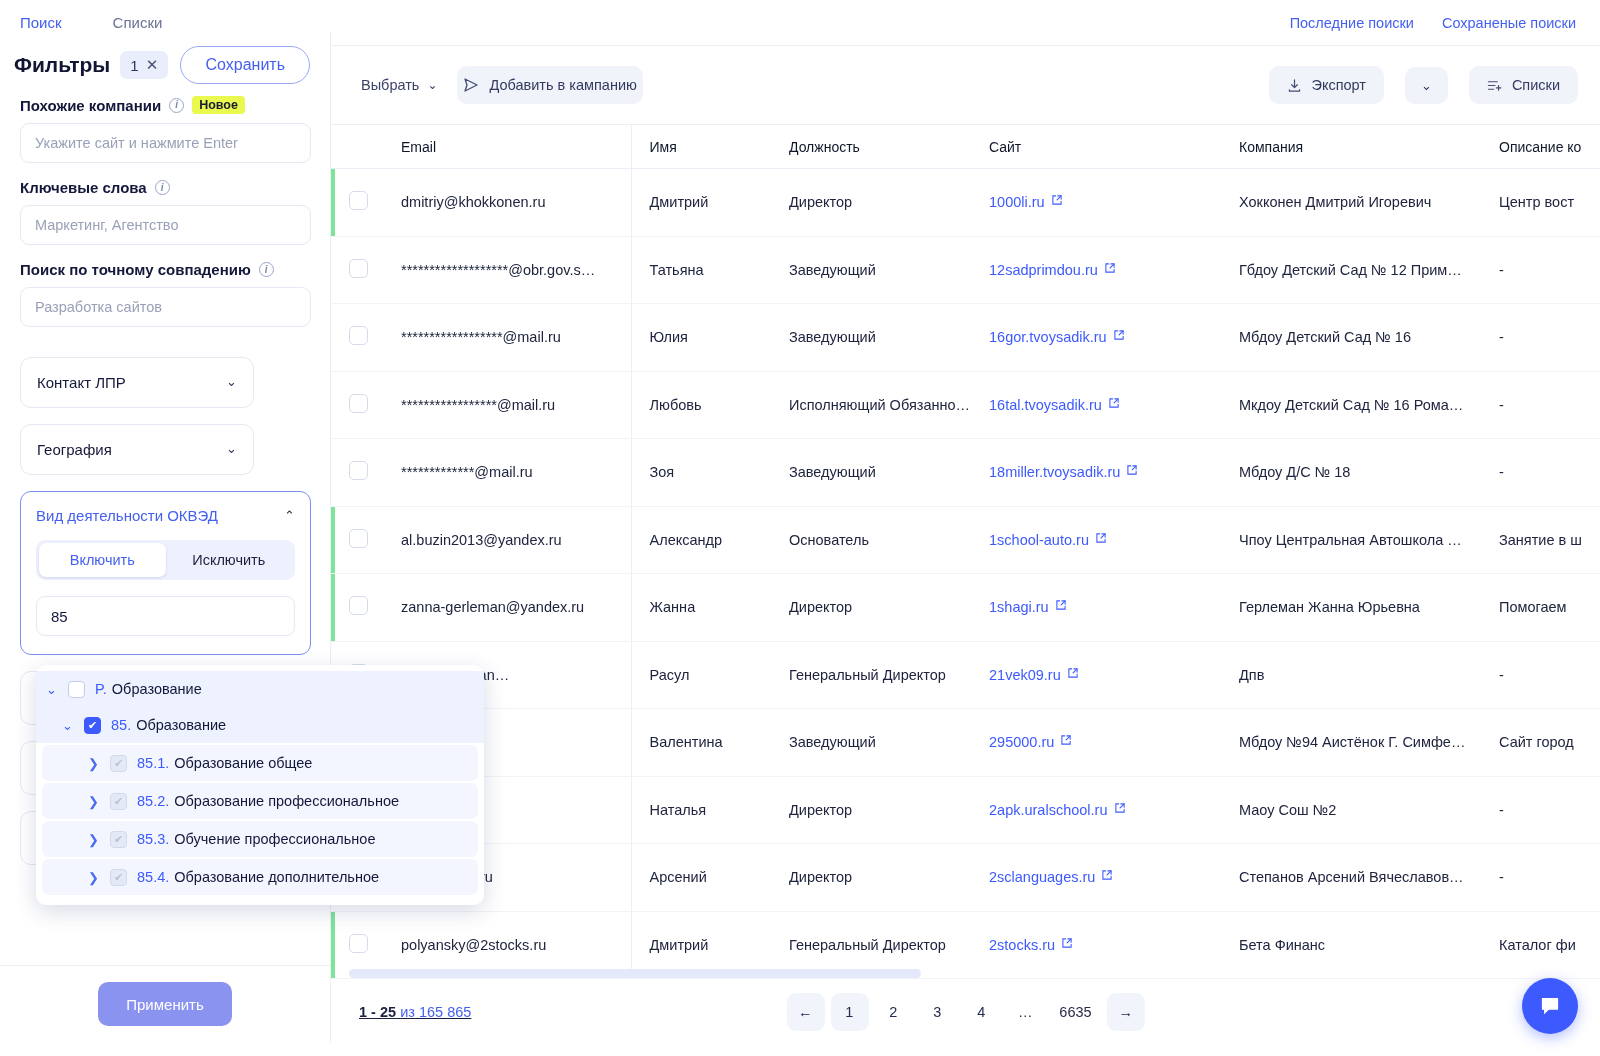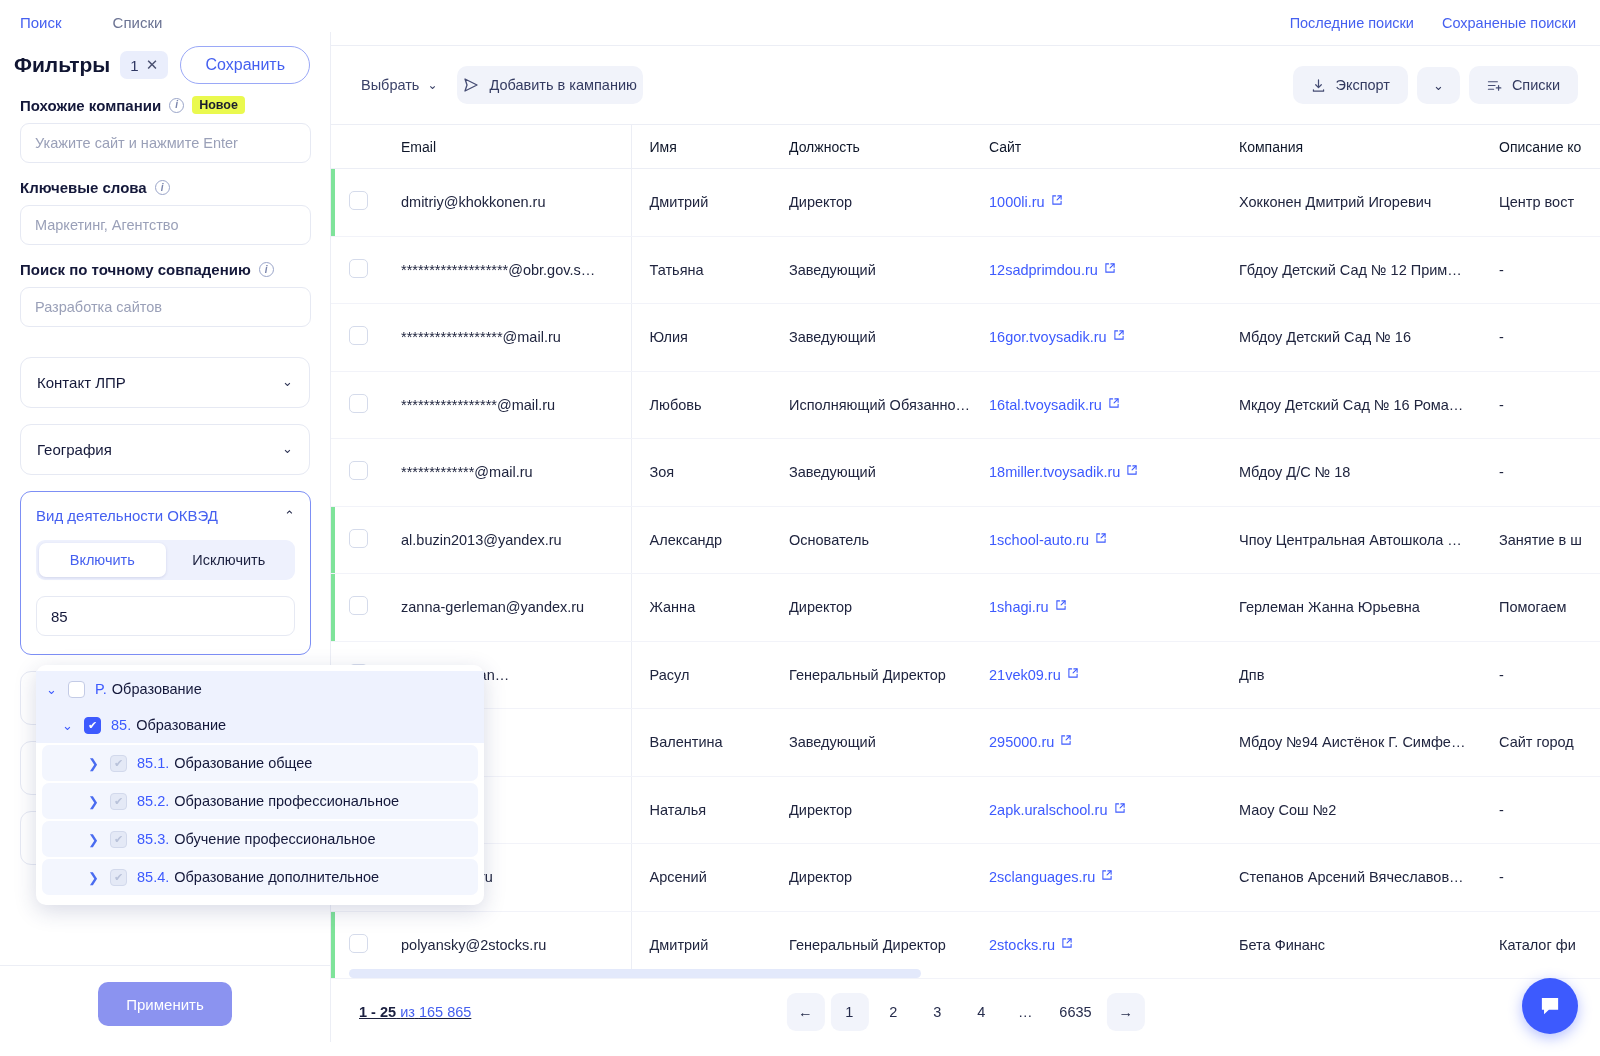--- a/index.html
+++ b/index.html
@@ -74,21 +74,21 @@
   .badge-new {
     background: #eaf94e; color: #1a1d2e; font-size: 12.5px;
     font-weight: 700; border-radius: 4px; padding: 2px 7px;
   }
   .finput {
     width: 291px; height: 40px; border: 1px solid #e6e9f3;
     border-radius: 9px; padding: 0 14px; font-size: 14.5px;
     color: #9aa0b8; display: flex; align-items: center; background: #fff;
   }
   .collapser {
-    width: 290px; border: 1px solid #e6e9f3; border-radius: 11px;
+    width: 234px; border: 1px solid #e6e9f3; border-radius: 11px;
     padding: 16px 16px; font-size: 15px; color: #15193a;
     display: flex; cursor: pointer; background: #fff;
     margin-bottom: 16px;
   }
   .collapser .chev { margin-left: auto; color: #303657; font-size: 13px; }
   .okved-box {
     width: 291px; border: 1px solid #7d8ff5; border-radius: 11px;
     padding: 15px 15px 18px 15px; background: #fff; margin-bottom: 16px;
   }
   .okved-head {
@@ -170,21 +170,21 @@
   }
   .tb-select {
     display: flex; align-items: center; gap: 8px; font-size: 14.5px;
     color: #3b4268; padding: 10px 12px; border-radius: 9px; cursor: pointer;
   }
   .tb-campaign {
     display: flex; align-items: center; gap: 10px; font-size: 14.5px;
     color: #333a60; background: #f1f3fa; border-radius: 10px;
     padding: 11px 6px; cursor: pointer;
   }
-  .tb-right { margin-left: auto; display: flex; align-items: center; gap: 9px; }
+  .tb-right { margin-left: auto; display: flex; align-items: center; gap: 21px; }
   .tb-ghost {
     display: flex; align-items: center; gap: 9px; font-size: 14.5px;
     color: #333a60; background: #f1f3fa; border-radius: 10px;
     padding: 11px 18px; cursor: pointer;
   }
   .tb-chev {
     background: #f1f3fa; border-radius: 10px; padding: 11px 16px;
     color: #333a60; cursor: pointer; font-size: 13px;
   }
 

